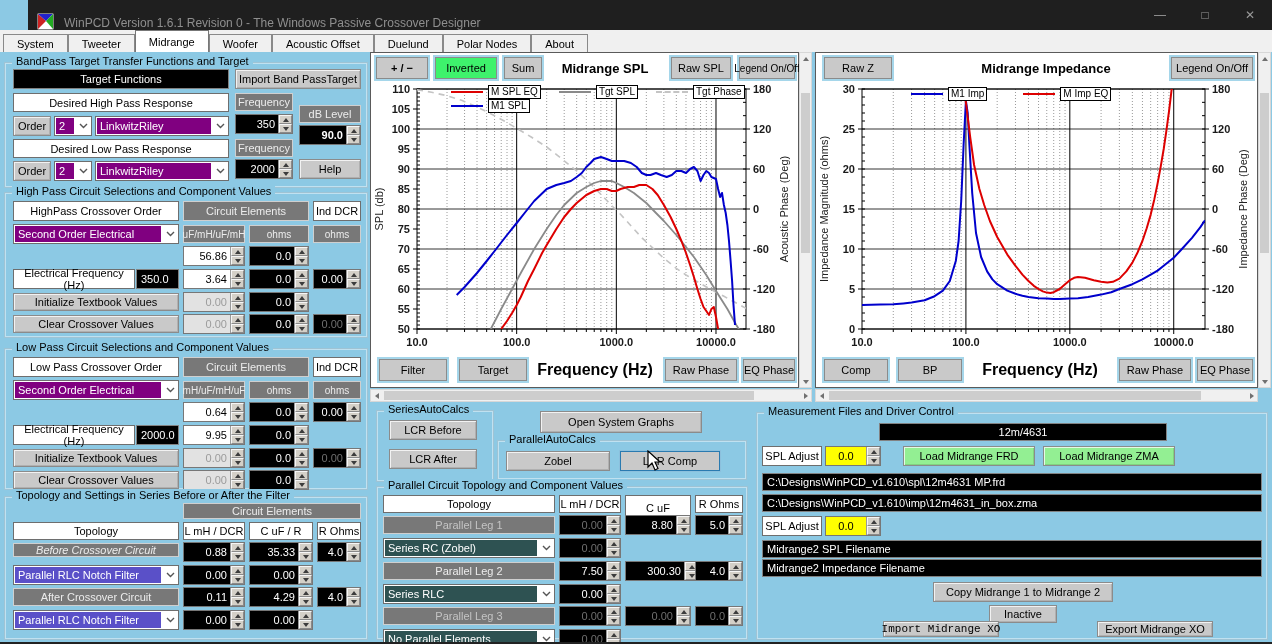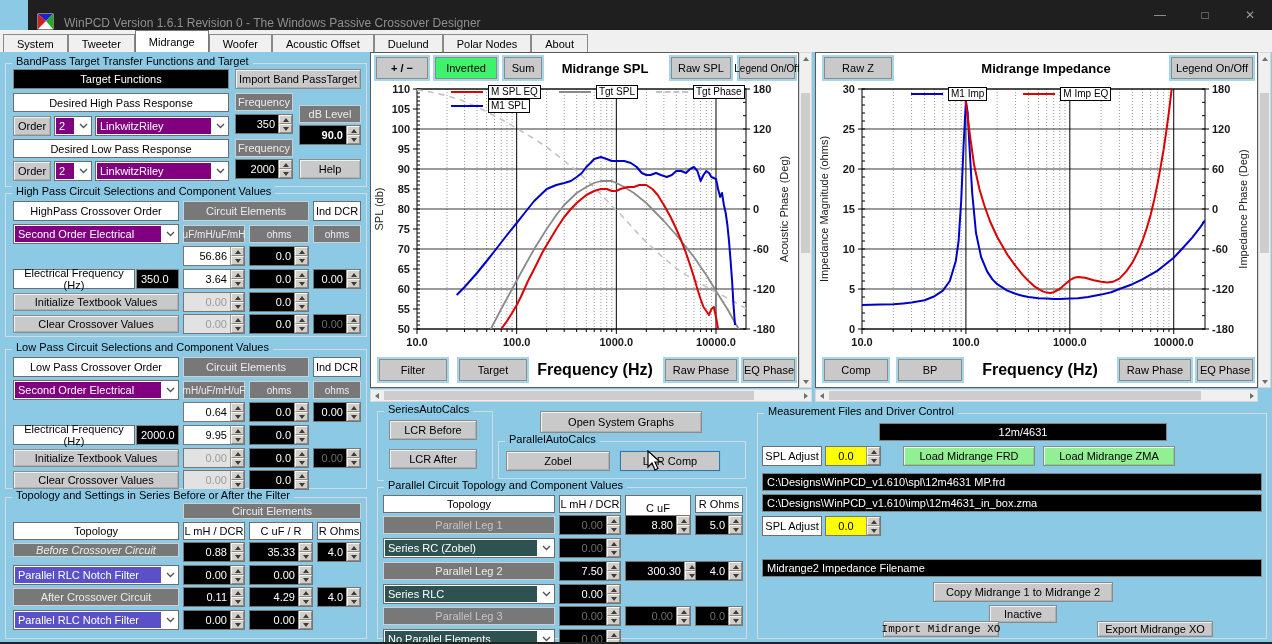--- a/index.html
+++ b/index.html
@@ -1031,20 +1031,21 @@
     <div class="bf" style="left:5px;top:60px;width:500px;height:18px;">C:\Designs\WinPCD_v1.610\spl\12m4631 MP.frd</div>
     <div class="bf" style="left:5px;top:81px;width:500px;height:18px;">C:\Designs\WinPCD_v1.610\imp\12m4631_in_box.zma</div>
     <div class="wl" style="left:5px;top:103px;width:60px;height:20px;">SPL Adjust</div>
     <div class="sp y" style="left:68px;top:103px;width:56px;height:20px;">
         <span class="v">0.0</span>
         <span class="ar">
           <i class="u"></i>
           <i class="dn"></i>
         </span>
       </div>
+    <div class="bf" style="left:5px;top:127px;width:500px;height:18px;">Midrange2 SPL Filename</div>
     <div class="bf" style="left:5px;top:146px;width:500px;height:18px;">Midrange2 Impedance Filename</div>
     <div class="b" style="left:176px;top:169px;width:180px;height:20px;">Copy Midrange 1 to  Midrange 2</div>
     <div class="b" style="left:232px;top:192px;width:68px;height:18px;">Inactive</div>
     <div class="b" style="left:126px;top:208px;width:116px;height:16px;font-family:Liberation Mono, monospace;">Import Midrange XO</div>
     <div class="b" style="left:340px;top:208px;width:116px;height:16px;">Export Midrange XO</div>
   </div>
 
 </div>
 
 </body></html>

